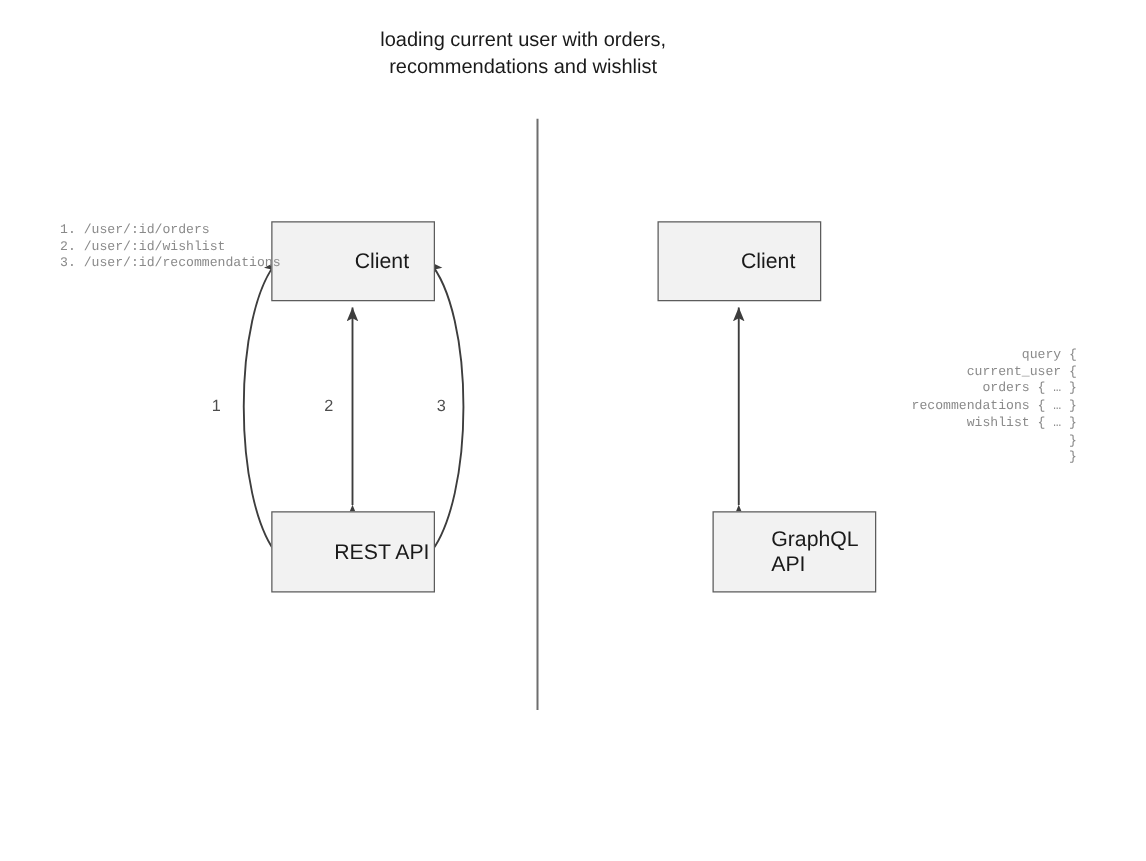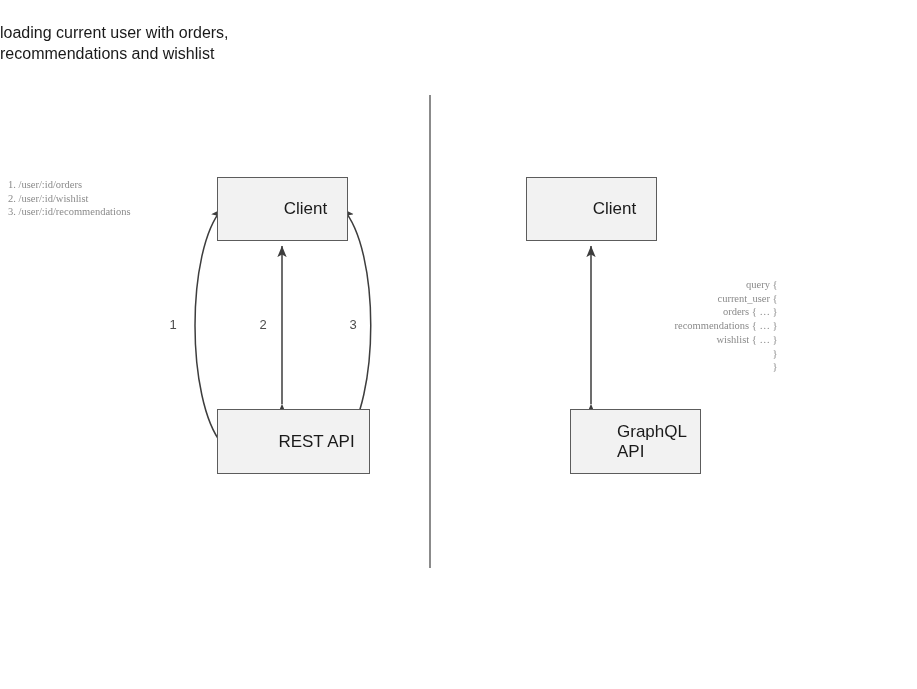--- a/index.html
+++ b/index.html
@@ -20,51 +20,53 @@
     left: 0;
     top: 0;
     width: 917px;
     height: 689px;
   }
   .title-text {
     position: absolute;
     left: 0;
     top: 22px;
     width: 837px;
+    text-align: center;
     font-family: "Liberation Sans", sans-serif;
     font-size: 16px;
     line-height: 21px;
     color: #1a1a1a;
     white-space: pre-line;
   }
   .node-box {
     position: absolute;
     box-sizing: border-box;
     background: #f2f2f2;
     border: 1.4px solid #5c5c5c;
     display: flex;
     align-items: center;
     justify-content: center;
     font-family: "Liberation Sans", sans-serif;
     font-size: 17px;
     color: #1a1a1a;
     padding-left: 46px;
   }
   #rest-client-box  { left: 217px; top: 177px; width: 131px; height: 64px; }
-  #rest-api-box     { left: 217px; top: 409px; width: 153px; height: 65px; }
+  #rest-api-box     { left: 217px; top: 409px; width: 131px; height: 65px; }
   #gql-client-box   { left: 526px; top: 177px; width: 131px; height: 64px; }
   #gql-api-box      { left: 526px; top: 409px; width: 131px; height: 65px; margin-left: 44px; }
 
   .code-block {
     position: absolute;
-    font-family: Liberation Serif, serif;
+    font-family: Liberation Mono, monospace;
     font-size: 10.5px;
     line-height: 13.7px;
     color: #8a8a8a;
     white-space: pre;
+    margin-left: 40px;
   }
   #rest-endpoints { left: 8px; top: 178px; }
   #gql-query      { left: 664px; top: 278px; text-align: right; }
 
   .edge-label {
     position: absolute;
     font-family: "Liberation Sans", sans-serif;
     font-size: 13px;
     color: #4d4d4d;
     text-align: center;

